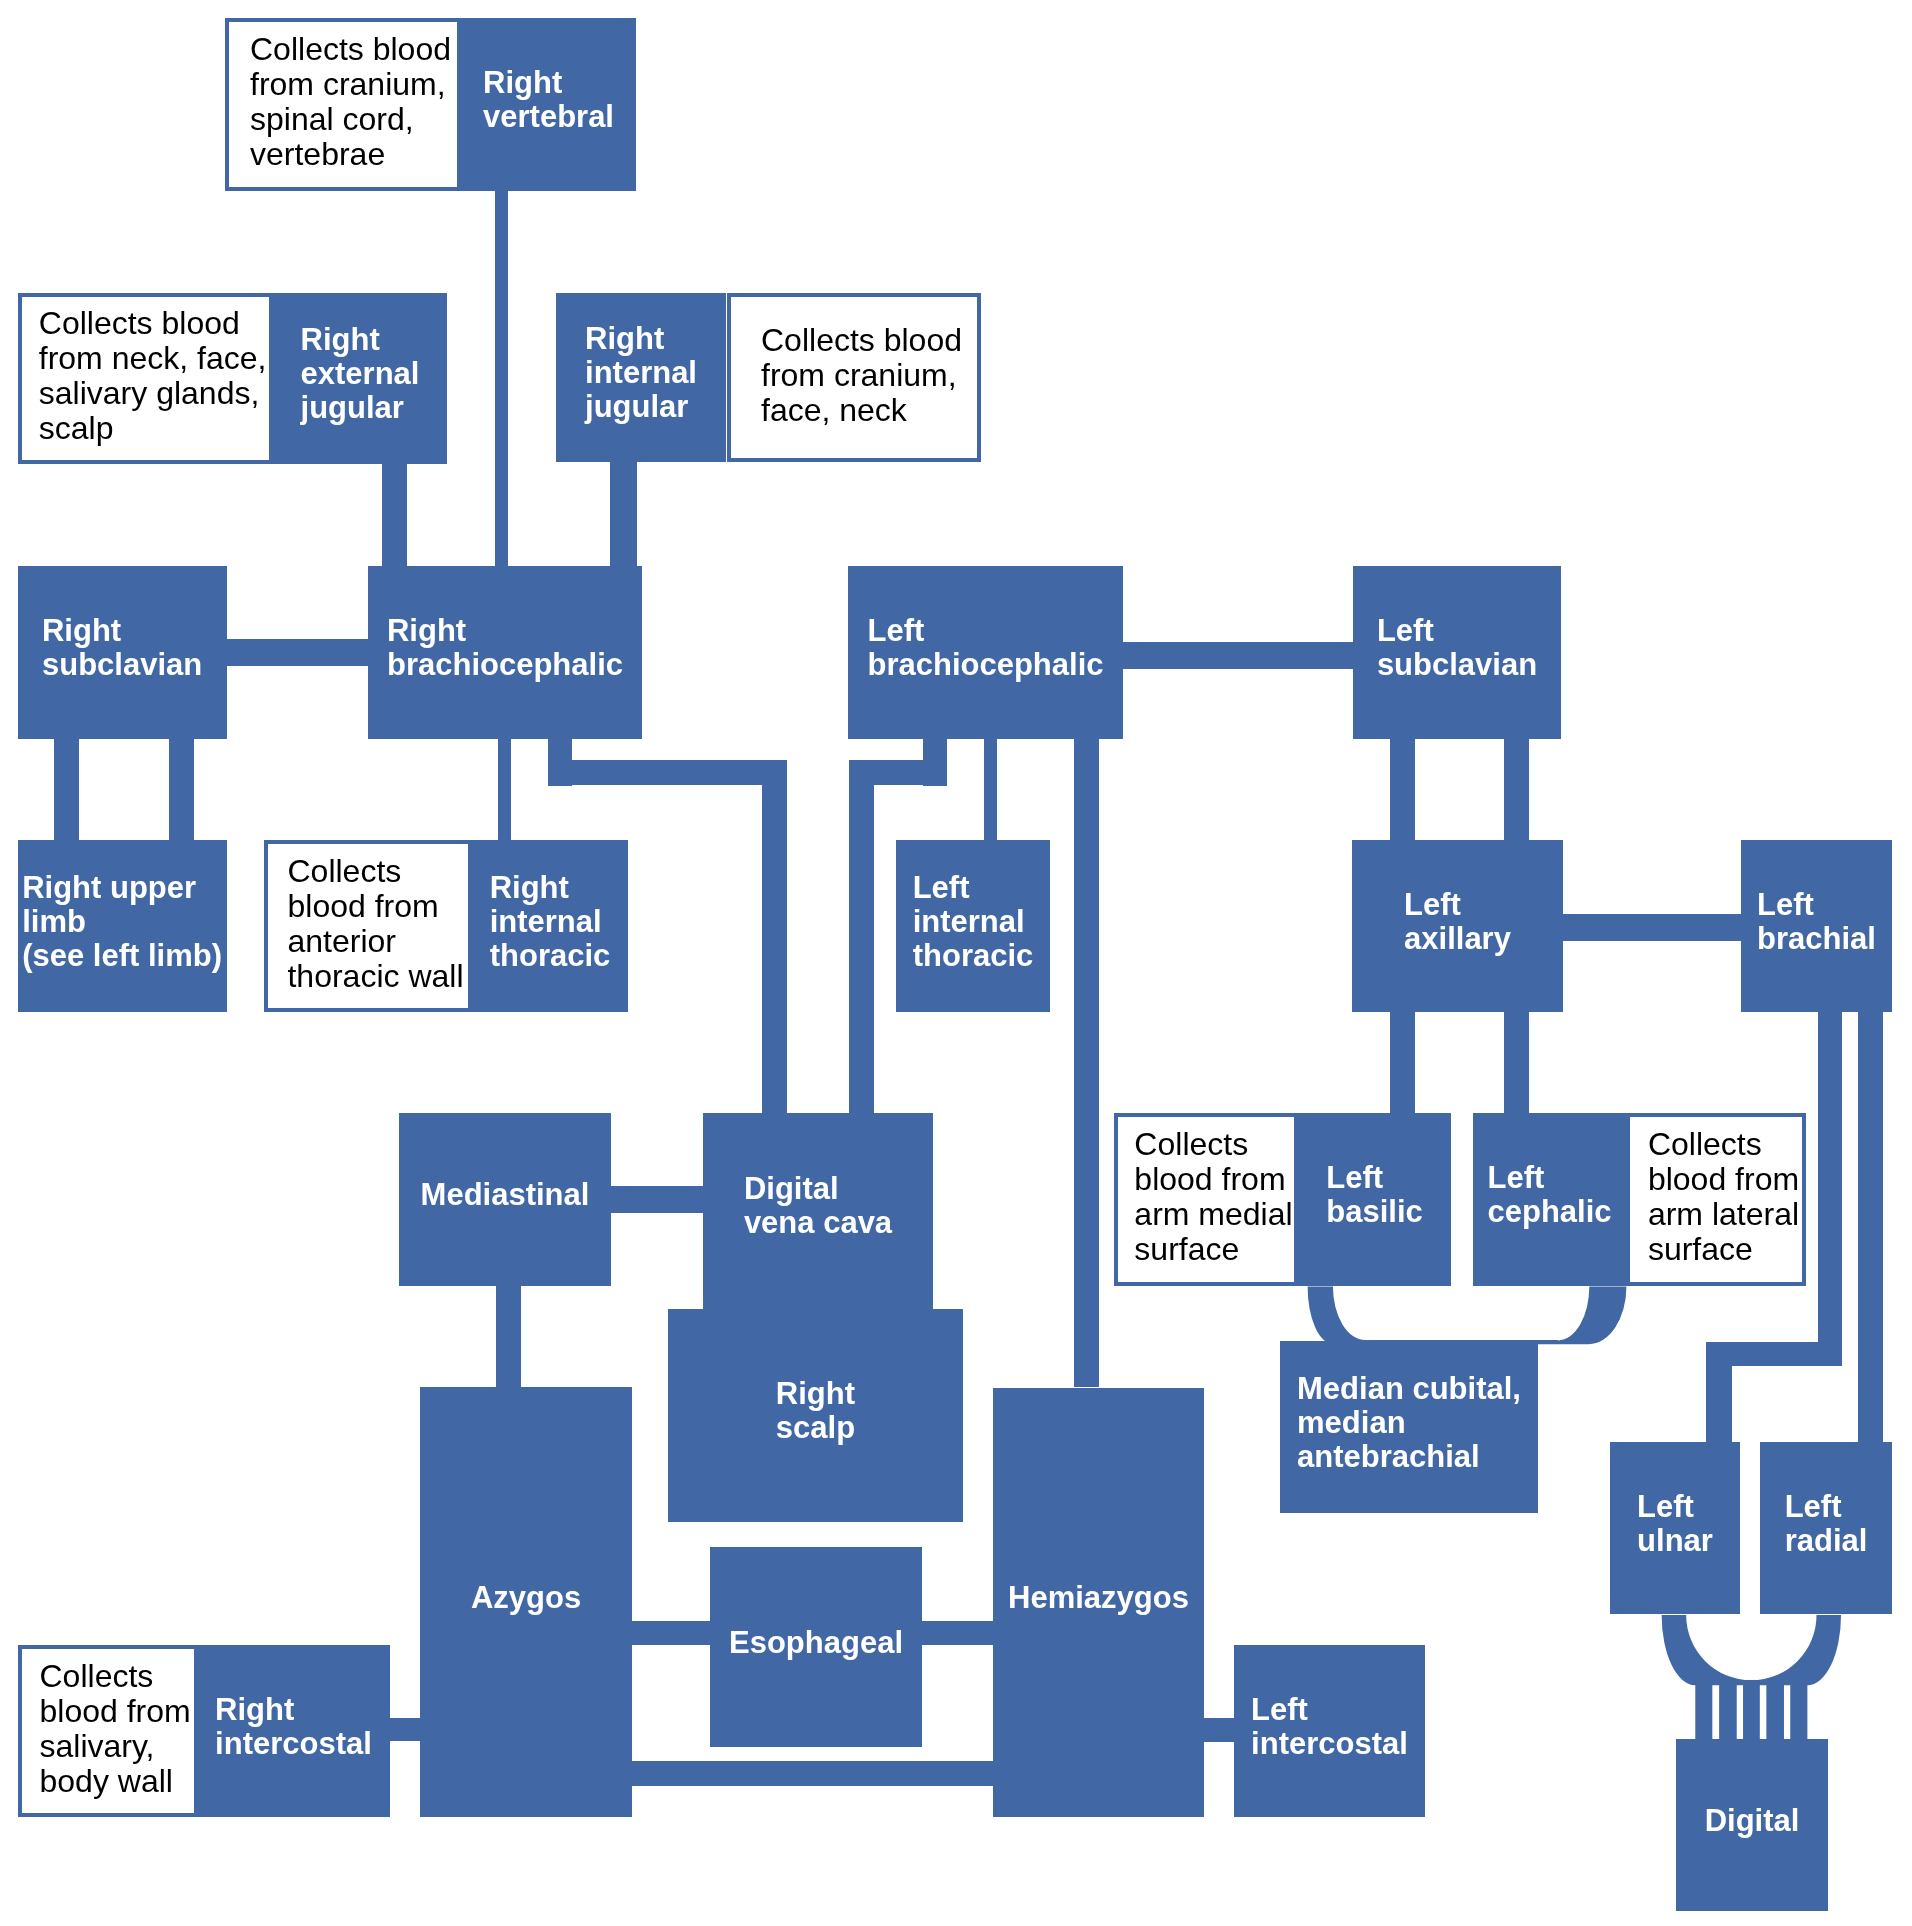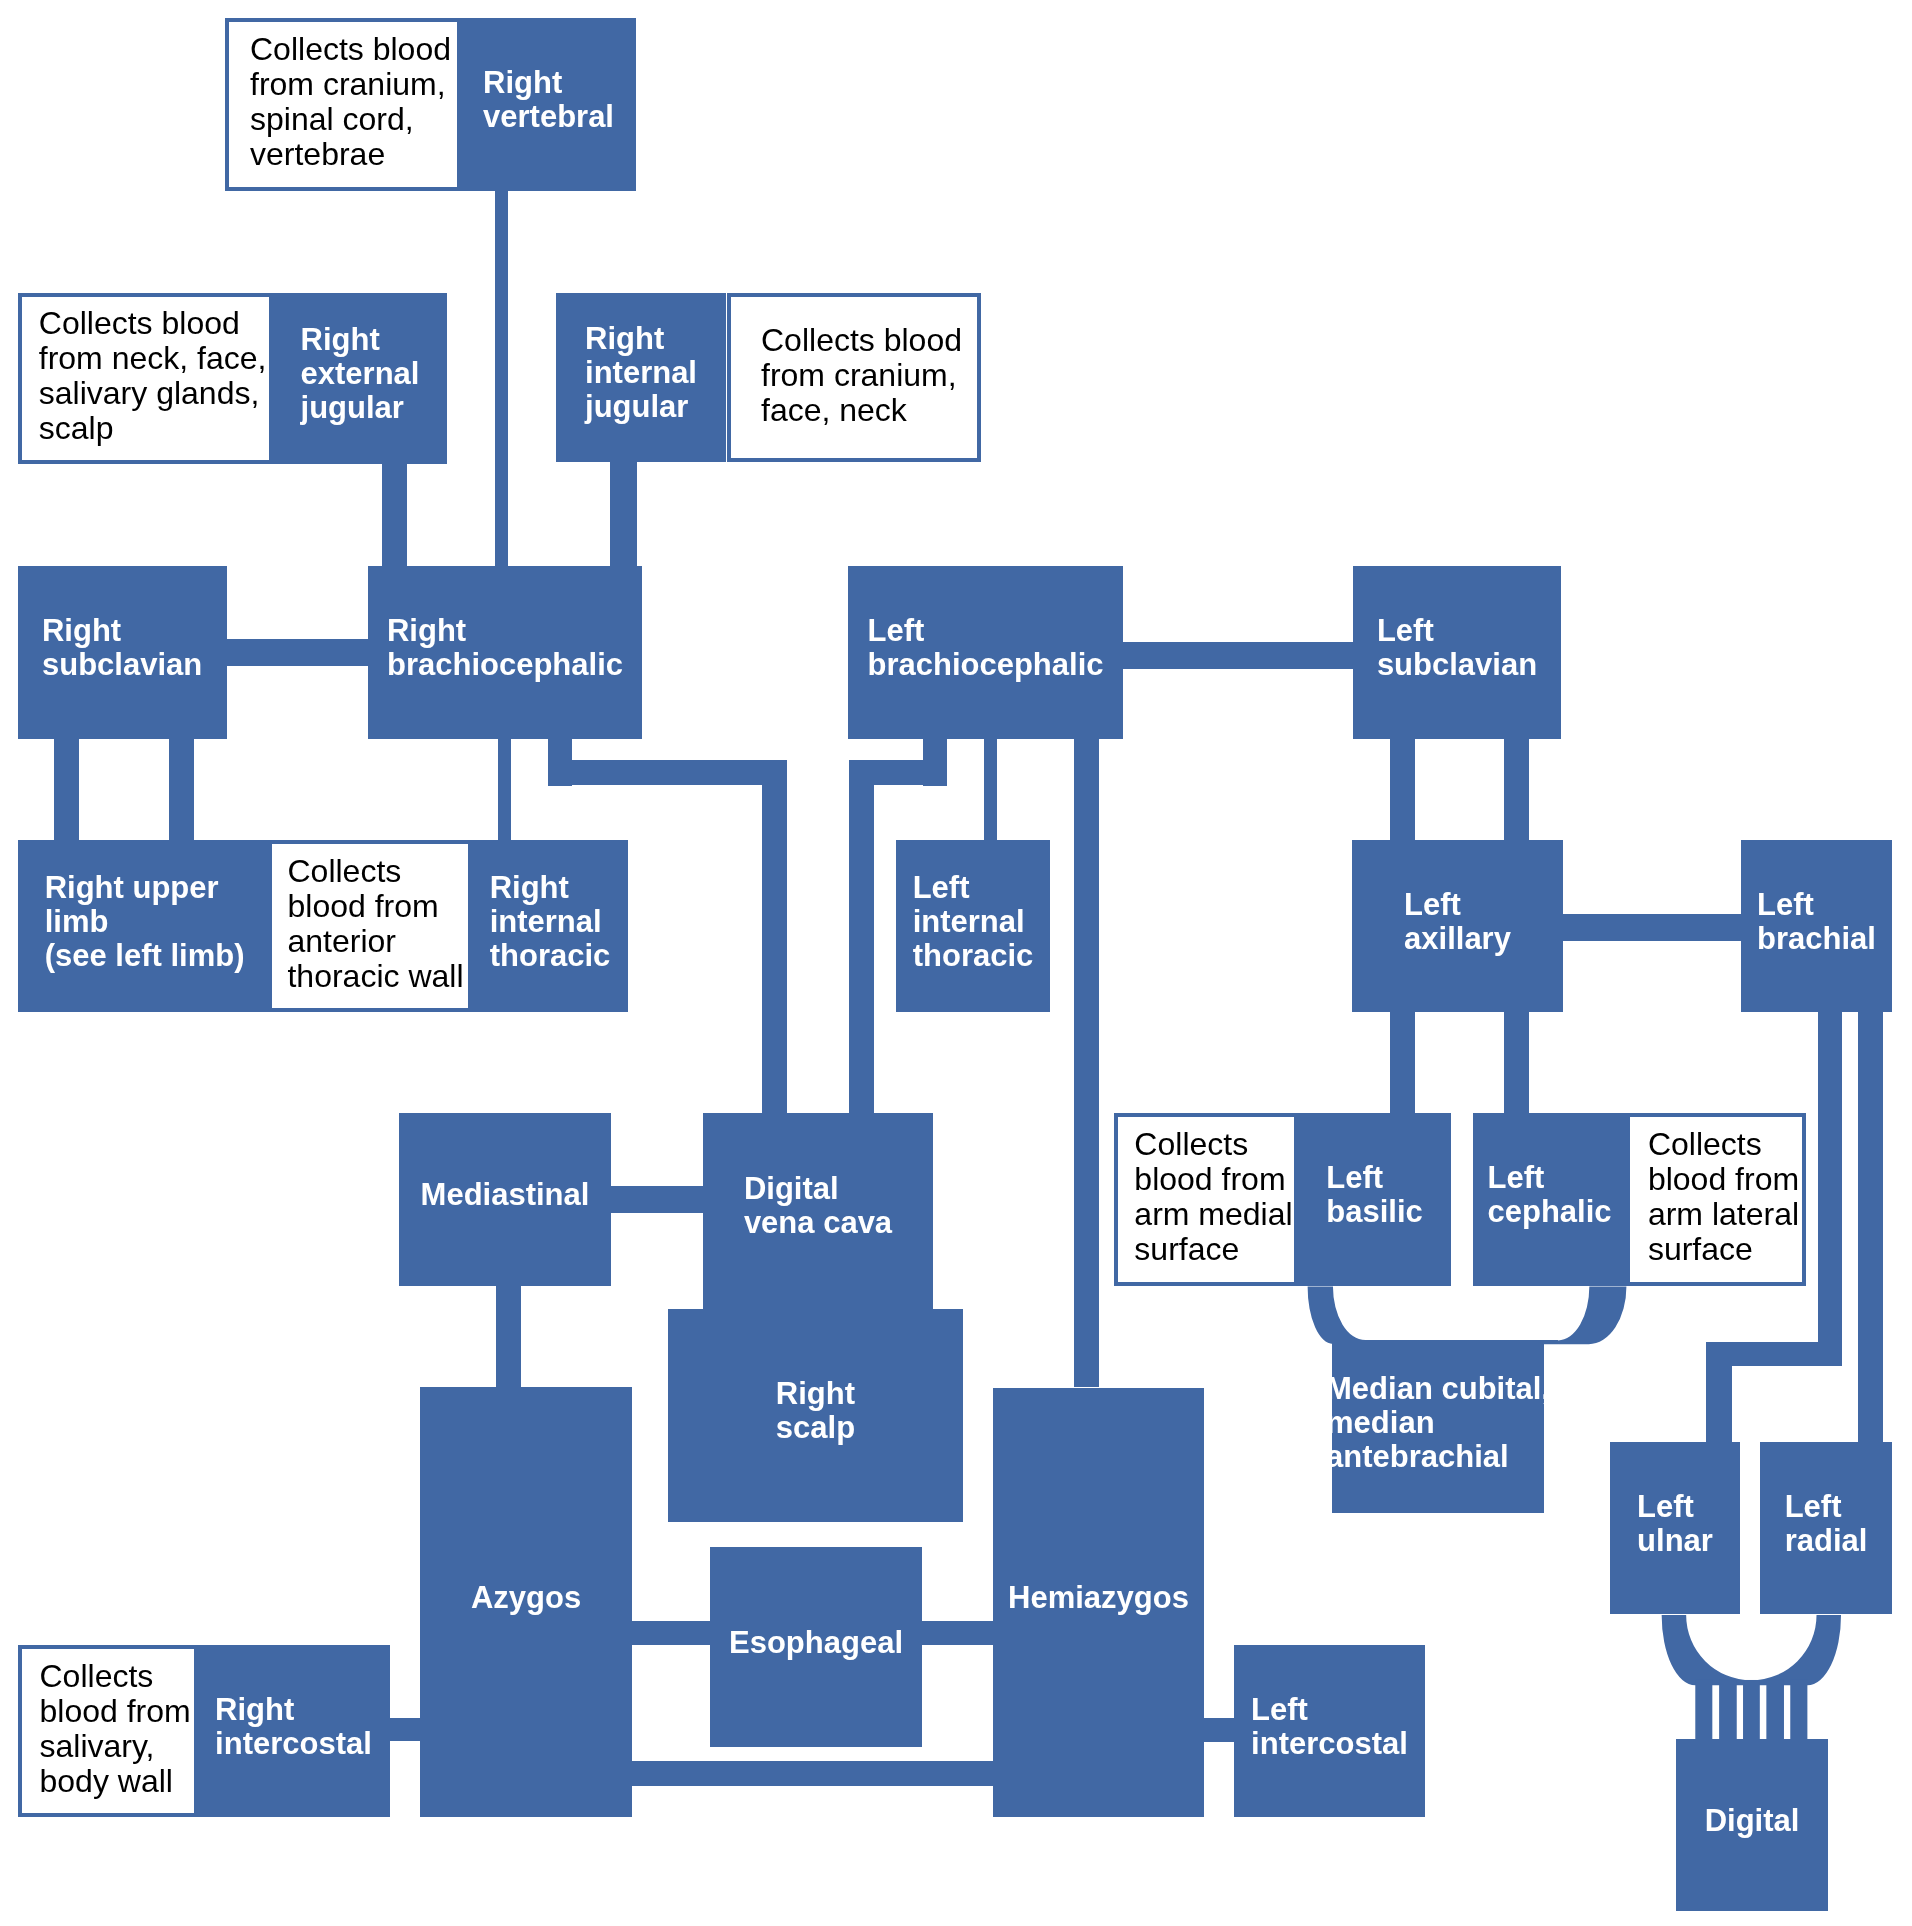--- a/index.html
+++ b/index.html
@@ -160,21 +160,21 @@
     <span class="ln">Left</span>
     <span class="ln">brachiocephalic</span>
   </div>
 </div>
 <div class="node" style="left:1353px;top:566px;width:208px;height:173px;">
   <div class="lines">
     <span class="ln">Left</span>
     <span class="ln">subclavian</span>
   </div>
 </div>
-<div class="node" style="left:17.6px;top:840px;width:254px;height:172px;">
+<div class="node" style="left:17.6px;top:840px;width:209px;height:172px;">
   <div class="lines">
     <span class="ln">Right upper</span>
     <span class="ln">limb</span>
     <span class="ln">(see left limb)</span>
   </div>
 </div>
 <div class="node" style="left:472px;top:840px;width:156px;height:172px;">
   <div class="lines">
     <span class="ln">Right</span>
     <span class="ln">internal</span>
@@ -249,21 +249,21 @@
     <span class="ln">Right</span>
     <span class="ln">intercostal</span>
   </div>
 </div>
 <div class="node" style="left:1234px;top:1645px;width:191px;height:172px;">
   <div class="lines">
     <span class="ln">Left</span>
     <span class="ln">intercostal</span>
   </div>
 </div>
-<div class="node" style="left:1332px;top:1341px;width:212px;height:172px;">
+<div class="node" style="left:1280px;top:1341px;width:258px;height:172px;">
   <div class="lines">
     <span class="ln">Median cubital,</span>
     <span class="ln">median</span>
     <span class="ln">antebrachial</span>
   </div>
 </div>
 <div class="node" style="left:1610px;top:1442px;width:130px;height:172px;">
   <div class="lines">
     <span class="ln">Left</span>
     <span class="ln">ulnar</span>

